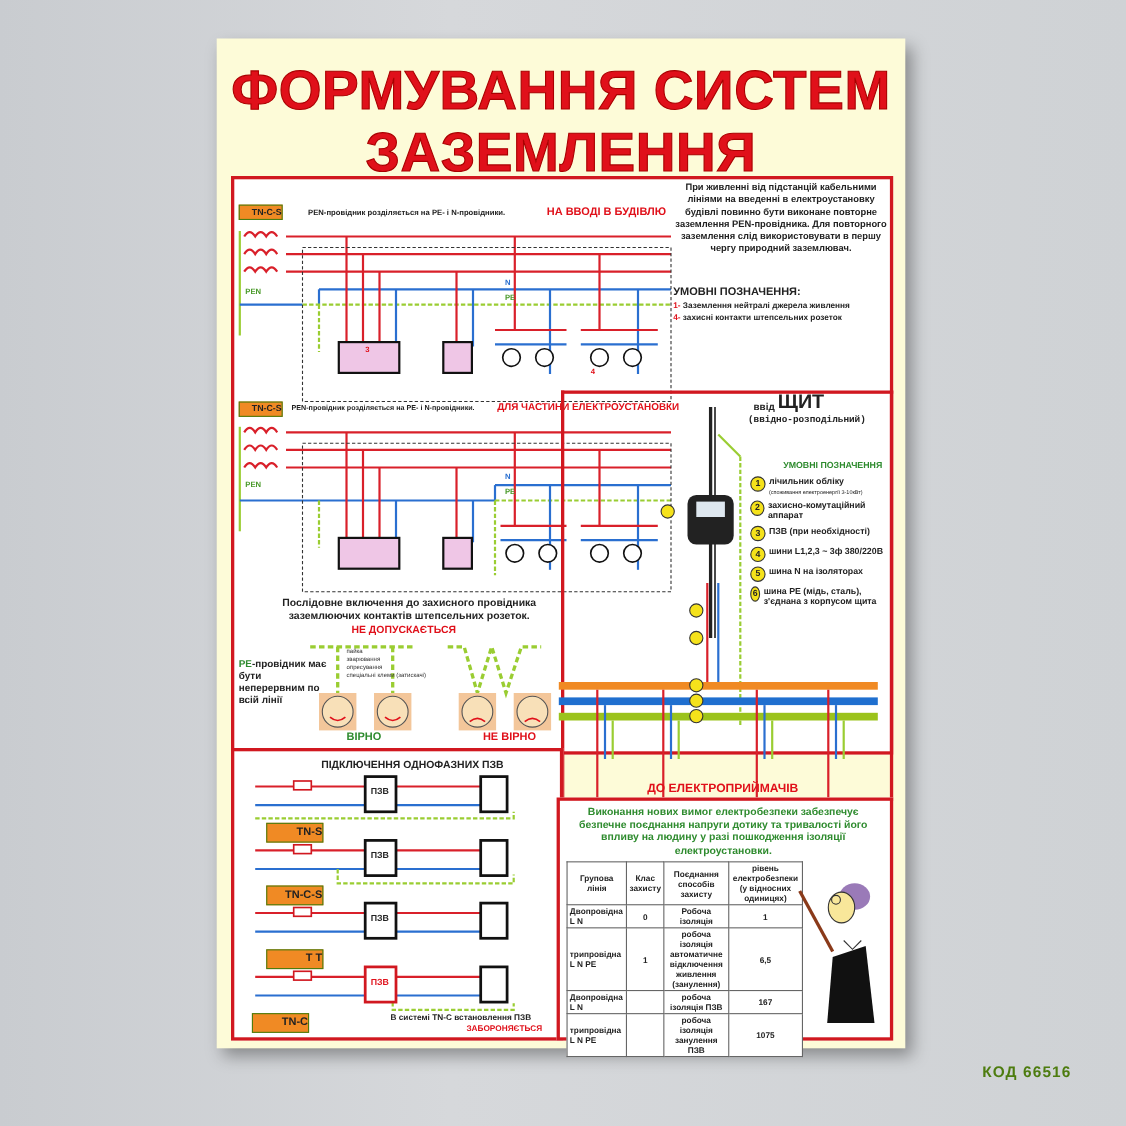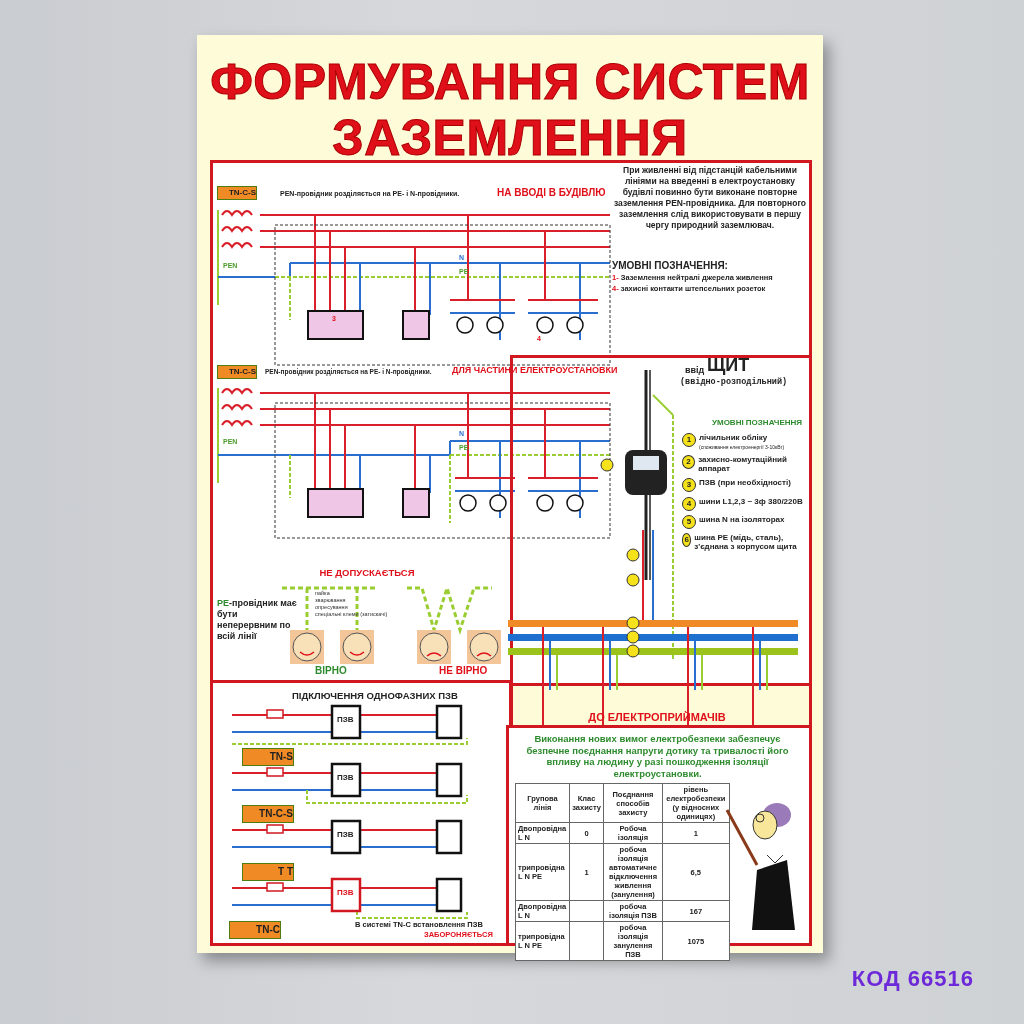--- a/index.html
+++ b/index.html
@@ -8,21 +8,21 @@
   .title{position:absolute;left:0;width:626px;text-align:center;color:#e0101a;font-weight:bold;font-size:50px;letter-spacing:.5px;-webkit-text-stroke:1px #a00;line-height:1;}
   .t1{top:22px;}
   .t2{top:78px;}
   .frame{position:absolute;border:3px solid #d11820;background:#fff;}
   .txt{position:absolute;font-weight:bold;color:#222;}
   .red{color:#e0101a;}
   .green{color:#2e8b2e;}
   .badge{position:absolute;background:#f08a24;border:1px solid #4d7c0f;color:#222;font-weight:bold;text-align:right;}
   .center{text-align:center;}
   svg{position:absolute;overflow:visible;}
-  .code{position:absolute;right:50px;top:966px;font-size:22px;font-weight:bold;color:#6d28d9;letter-spacing:1px;}
+  .code{position:absolute;right:50px;top:966px;font-size:14px;font-weight:bold;color:#4d7c0f;letter-spacing:1px;}
   table.pt{position:absolute;border-collapse:collapse;font-size:7.5px;font-weight:bold;color:#222;}
   table.pt td,table.pt th{border:1px solid #666;padding:1px 2px;text-align:center;vertical-align:middle;}
   table.pt td.l{text-align:left;}
   .num{display:inline-block;width:12px;height:12px;border-radius:50%;background:#f5e21b;border:1px solid #333;font-size:8px;line-height:12px;text-align:center;font-weight:bold;color:#222;margin-right:3px;}
   .legrow{position:absolute;font-size:8px;font-weight:bold;color:#222;display:flex;align-items:flex-start;}
 </style>
 </head>
 <body>
 
 <div class="poster">
@@ -126,20 +126,21 @@
         <circle cx="288" cy="130" r="8"></circle>
       <circle cx="335" cy="130" r="8"></circle>
         <circle cx="365" cy="130" r="8"></circle>
     </g>
     <rect x="65" y="30" width="335" height="135" fill="none" stroke="#333" stroke-dasharray="3 2"></rect>
   </svg>
   <div class="txt" style="left:26px;top:403px;font-size:7px;color:#4a9a2a;">PEN</div>
   <div class="txt" style="left:262px;top:395px;font-size:7px;color:#2a6fd0;">N</div>
   <div class="txt" style="left:262px;top:409px;font-size:7px;color:#4a9a2a;">PE</div>
 
+  <div class="txt center" style="left:30px;top:508px;width:290px;font-size:9.5px;line-height:12px;">Послідовне включення до захисного провідника заземлюючих контактів штепсельних розеток.</div>
   <div class="txt red center" style="left:80px;top:532px;width:180px;font-size:9.5px;">НЕ ДОПУСКАЄТЬСЯ</div>
   <div style="position:absolute;left:20px;top:563px;width:80px;font-size:9px;font-weight:bold;color:#222;line-height:11px;">
     <span class="green">PE</span><span>-провідник має бути неперервним по всій лінії</span>
   </div>
   <svg style="left:85px;top:545px;" width="210" height="95" viewBox="0 0 210 95">
     <line x1="0" y1="8" x2="95" y2="8" stroke="#9acd32" stroke-width="3" stroke-dasharray="5 3"></line>
     <line x1="25" y1="8" x2="25" y2="50" stroke="#9acd32" stroke-width="3" stroke-dasharray="5 3"></line>
     <line x1="75" y1="8" x2="75" y2="50" stroke="#9acd32" stroke-width="3" stroke-dasharray="5 3"></line>
     <polyline points="125,8 140,8 152,50 165,8 178,50 192,8 210,8" fill="none" stroke="#9acd32" stroke-width="3" stroke-dasharray="5 3"></polyline>
     <g>

